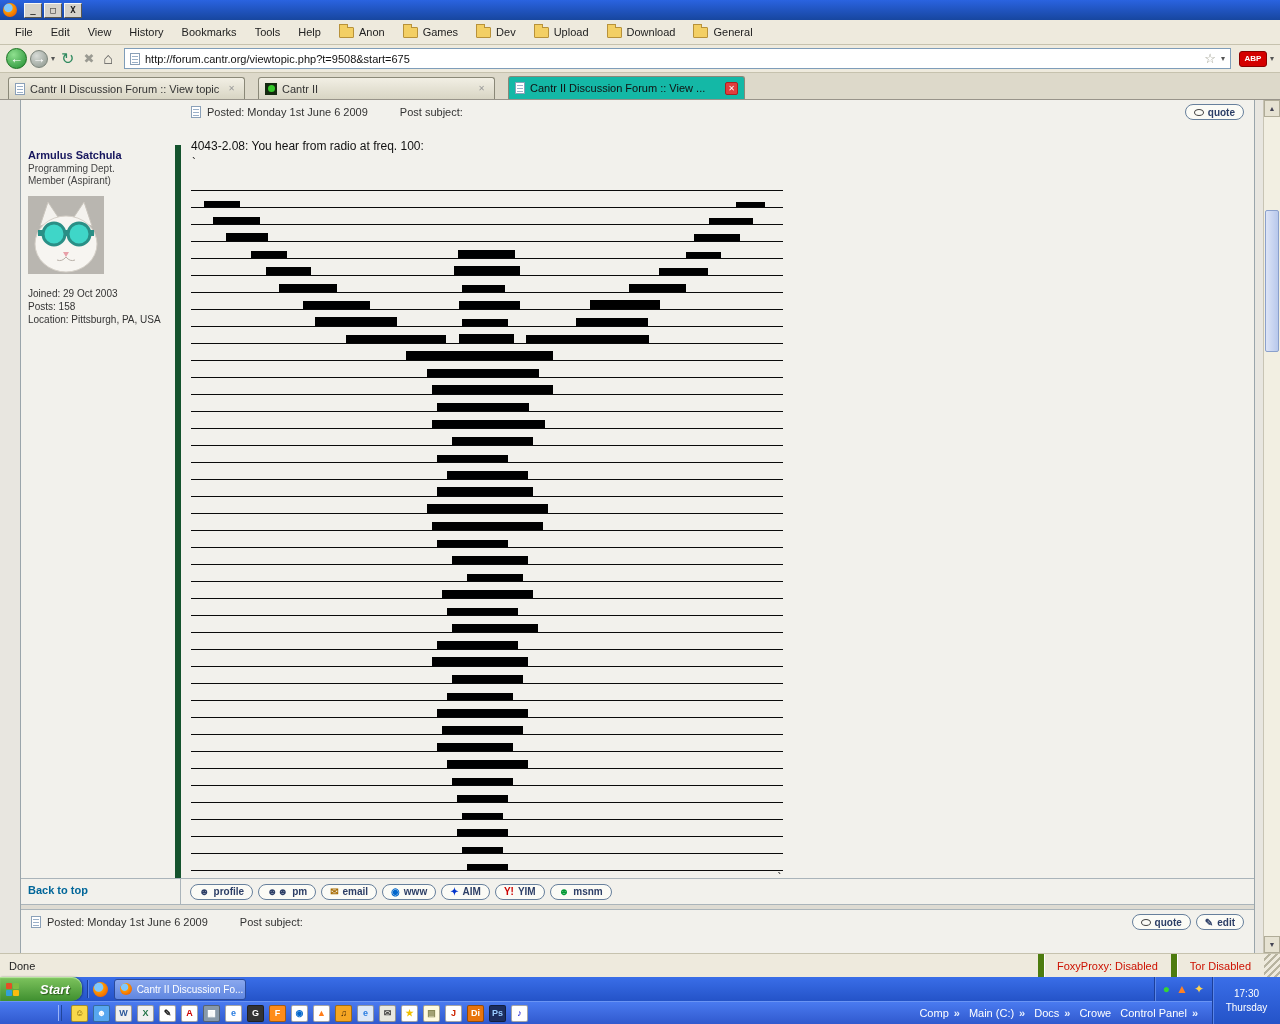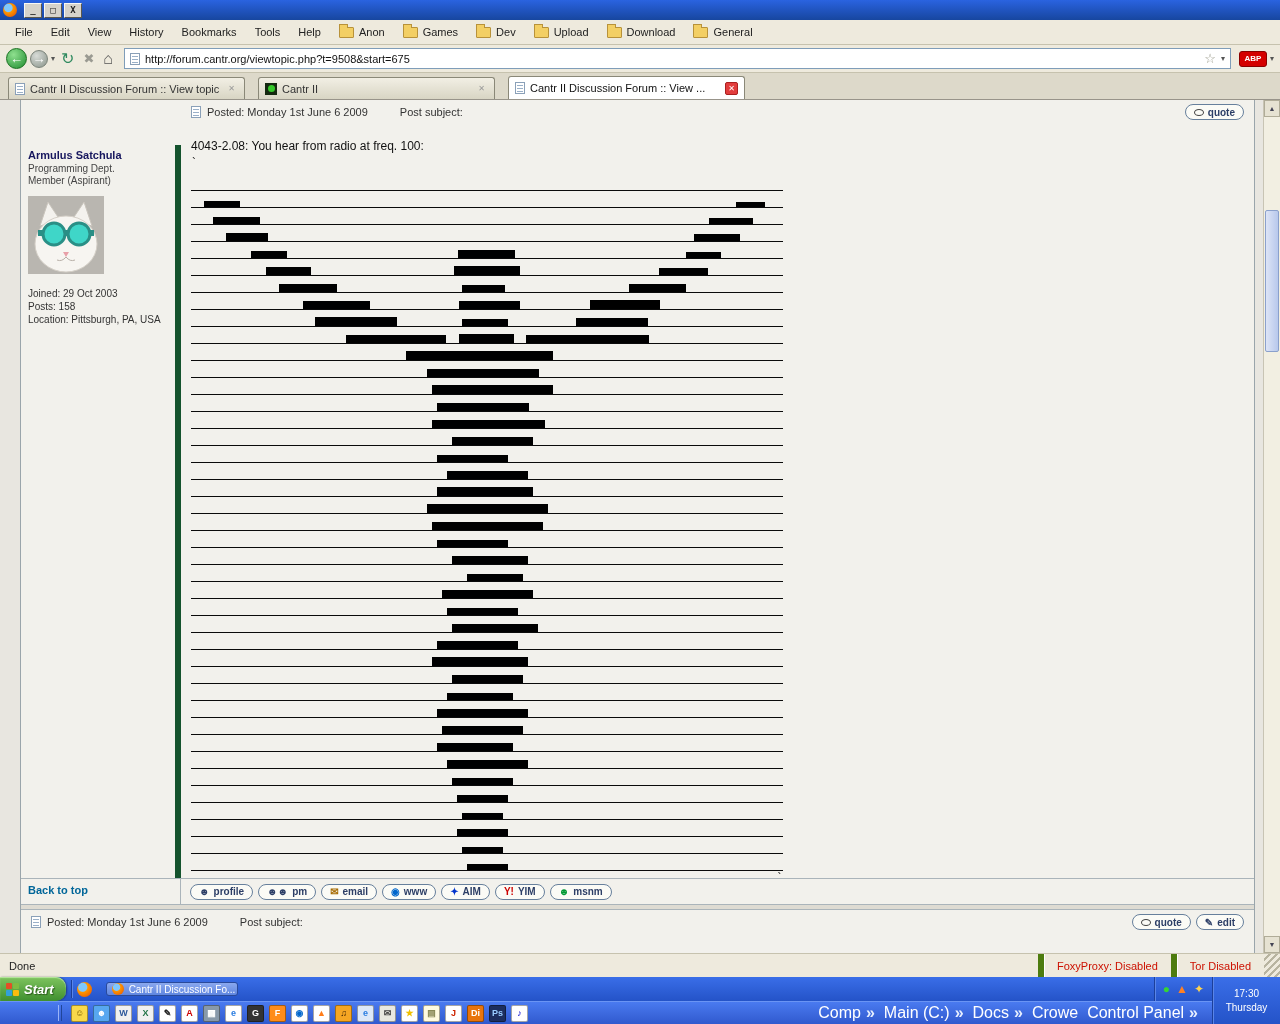--- a/index.html
+++ b/index.html
@@ -50,21 +50,21 @@
   .star { color:#9a9a8a; font-size:13px; }
   .abp { width:28px; height:16px; border-radius:3px; background:#d40000; border:1px solid #8a0000;
          color:#fff; font-size:8px; font-weight:bold; display:flex; align-items:center; justify-content:center; }
 
   
   .tabbar { position:absolute; top:73px; left:0; right:0; height:27px; background:#ddd9ca;
             border-bottom:1px solid #98948a; display:flex; align-items:flex-end; padding:0 8px; gap:13px; }
   .tab { width:237px; height:22px; border:1px solid #8a8878; border-bottom:none; border-radius:3px 3px 0 0;
          background:linear-gradient(#f2efe4,#d8d5c4); display:flex; align-items:center; gap:5px;
          padding:0 6px; font-size:11px; color:#333; }
-  .tab.active { background:#ffffff; height:23px; color:#111; }
+  .tab.active { background:#14b8a6; height:23px; color:#111; }
   .tab-label { flex:1; white-space:nowrap; overflow:hidden; }
   .tab-close { width:13px; height:13px; display:flex; align-items:center; justify-content:center;
                font-size:8px; color:#999; border-radius:2px; flex:none;}
   .tab.active .tab-close { background:#e23d3d; color:#fff; border:1px solid #aa2020; }
   .favicon-green { width:12px; height:12px; background:#14280f; display:flex; align-items:center;
                    justify-content:center; flex:none;}
   .favicon-green i { width:7px; height:7px; border-radius:50%; background:#35c92a; display:block; }
 
   
   .content { position:absolute; top:100px; left:0; right:0; height:853px; background:#e8e6e0; }
@@ -130,38 +130,38 @@
                 color:#cc1100; height:100%; display:flex; align-items:center; }
   .grip { width:16px; height:100%; background:repeating-linear-gradient(135deg,transparent 0 3px,#b8b4a0 3px 5px); }
 
   
   .taskbar { position:absolute; top:977px; left:0; right:0; height:47px; display:flex; }
   .tb-left { flex:1; display:flex; flex-direction:column; min-width:0; }
   .tb-row1 { height:24px; display:flex; align-items:center; background:linear-gradient(#3a6ee8,#2453c8); }
   .tb-row2 { height:23px; display:flex; align-items:center; background:linear-gradient(#4a7af0,#3059ce);
              border-top:1px solid #6a94f4; padding:0 14px 0 58px; gap:5px; }
   .start-btn { height:24px; background:linear-gradient(#7ec45e,#3f8f2f); border-radius:0 10px 10px 0;
-               display:flex; align-items:center; gap:5px; padding:0 12px 0 6px;
+               display:flex; align-items:center; gap:21px; padding:0 12px 0 6px;
                box-shadow:inset 0 1px 1px #b8e8a0, 1px 0 2px rgba(0,0,0,.4); }
   .start-label { color:#fff; font-weight:bold; font-style:italic; font-size:13px; text-shadow:1px 1px 1px #2a5a1a; }
   .flag { width:13px; height:13px; display:grid; grid-template-columns:6px 6px; grid-template-rows:6px 6px; gap:1px; }
   .flag i { display:block; border-radius:1px; }
   .flag i:nth-child(1){background:#e34f26;} .flag i:nth-child(2){background:#7fbb42;}
   .flag i:nth-child(3){background:#32a0da;} .flag i:nth-child(4){background:#fbbc0e;}
   .ql-sep { width:1px; height:18px; background:#1c3f9a; box-shadow:1px 0 0 #5a85e8; margin:0 5px; }
   .tb-fx { width:15px; height:15px; border-radius:50%; flex:none;
            background:radial-gradient(circle at 38% 35%, #7ec8ff 0 30%, #ff9500 38%, #e85d04 85%); }
-  .task-btn { margin-left:14px; width:132px; height:14px; background:linear-gradient(#8aa8ee,#5f86e0);
+  .task-btn { margin-left:6px; width:132px; height:21px; background:linear-gradient(#8aa8ee,#5f86e0);
               border:1px solid #2a4a9a; border-radius:3px; display:flex; align-items:center; gap:5px;
               padding:0 5px; color:#fff; font-size:10px; white-space:nowrap; overflow:hidden; }
   .task-btn .tb-fx { width:12px; height:12px; }
   .tray { margin-left:auto; display:flex; align-items:center; gap:6px; height:100%; padding:0 8px;
           border-left:1px solid #1c3f9a; box-shadow:inset 1px 0 0 #5a85e8; }
   .tray-icon { font-size:12px; line-height:1; }
-  .tb-toolbar { margin-left:auto; display:flex; align-items:center; gap:9px; color:#fff; font-size:16px;
+  .tb-toolbar { margin-left:auto; display:flex; align-items:center; gap:9px; color:#fff; font-size:11px;
                 white-space:nowrap; }
   .tb-item { display:flex; align-items:center; gap:5px; }
   .chev { font-weight:bold; color:#e8f0ff; }
   .clock-cell { width:68px; background:linear-gradient(#3a6ee8,#2453c8); border-left:1px solid #1c3f9a;
                 box-shadow:inset 1px 0 0 #5a85e8; display:flex; flex-direction:column; justify-content:center;
                 align-items:center; color:#fff; font-size:10px; line-height:1.35; }
   .ql-icon { width:17px; height:17px; border-radius:2px; display:flex; align-items:center;
              justify-content:center; font-size:9px; font-weight:bold; border:1px solid rgba(0,0,0,.35); flex:none;}
   .ql-handle { width:4px; height:16px; border-left:1px solid #9ab4f8; border-right:1px solid #20459a; margin-right:4px;}
 </style>

